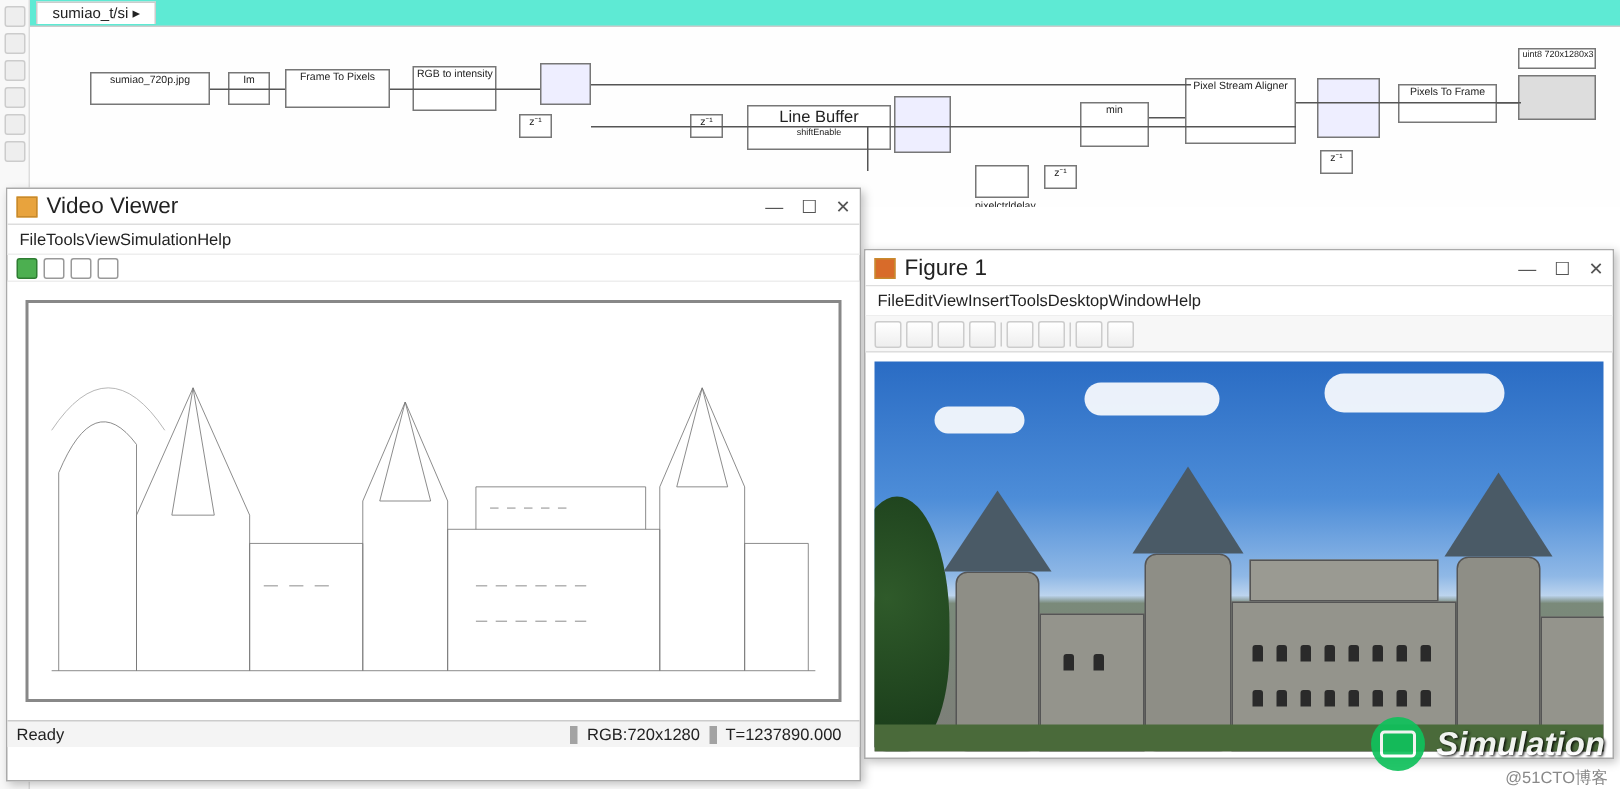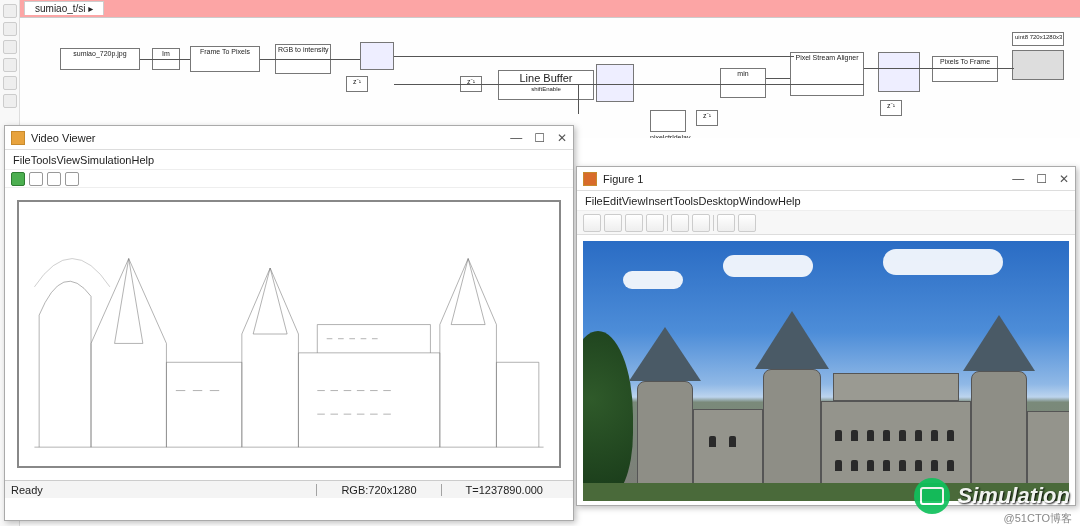--- a/index.html
+++ b/index.html
@@ -1,41 +1,41 @@
 <!DOCTYPE html>
 <html><head>
 <meta charset="utf-8">
 <style>
 *{box-sizing:border-box;margin:0;padding:0;font-family:"Segoe UI",Tahoma,sans-serif;font-size:11px;color:#222}
 body{background:#fff;width:1080px;height:526px;overflow:hidden;position:relative}
 .main-toolbar{position:absolute;left:0;top:0;width:20px;height:526px;background:#f8f8f8;border-right:1px solid #ddd;padding-top:4px;display:flex;flex-direction:column;gap:4px;align-items:center}
 .main-toolbar .tb{width:14px;height:14px;background:#eee;border:1px solid #ccc;border-radius:2px}
-.tab-bar{position:absolute;left:20px;top:0;right:0;height:18px;background:#fca5a5;border-bottom:1px solid #ccc;padding-left:4px}
+.tab-bar{position:absolute;left:20px;top:0;right:0;height:18px;background:#5eead4;border-bottom:1px solid #ccc;padding-left:4px}
 .tab{display:inline-block;background:#fff;border:1px solid #ccc;border-bottom:none;padding:1px 10px;font-size:10px;margin-top:1px}
 .canvas{position:absolute;left:20px;top:18px;right:0;height:120px;background:#fefefe;overflow:hidden}
 .blk{position:absolute;background:#fff;border:1px solid #777;font-size:7px;text-align:center;padding:1px 2px;line-height:1.2;white-space:nowrap}
 .wire{position:absolute;background:#555;height:1px}
 .window{position:absolute;background:#fff;border:1px solid #aaa;box-shadow:2px 2px 6px rgba(0,0,0,.25)}
 .titlebar{height:24px;background:#fff;border-bottom:1px solid #ddd;display:flex;align-items:center;padding:0 6px;justify-content:space-between}
 .titlebar .winicon{width:14px;height:14px;background:#e8a33d;border:1px solid #c78a2d;margin-right:6px}
-.titlebar .title{flex:1;font-size:11px}
+.titlebar .title{flex:1;font-size:15px}
 .winbtns{display:flex;gap:12px}
 .winbtns span{font-size:12px;color:#555;cursor:default}
 .menubar{height:20px;background:#fff;border-bottom:1px solid #eee;display:flex;padding:0 8px;align-items:center}
 .menubar span{font-size:11px}
 .iconbar{height:24px;background:#f7f7f7;border-bottom:1px solid #ddd;display:flex;align-items:center;gap:3px;padding:0 6px}
 .iconbar .ib{width:18px;height:18px;border:1px solid #ccc;border-radius:2px;background:linear-gradient(#fff,#eee)}
 .play-row{height:18px;display:flex;align-items:center;gap:4px;padding:0 6px;border-bottom:1px solid #eee}
 .play-row .pb{width:14px;height:14px;border:1px solid #999;border-radius:2px}
 .play-row .pb.green{background:#4caf50;border-color:#2e7d32}
 .viewer-body{background:#fff;padding:12px;display:flex;justify-content:center;align-items:center}
 .sketch{width:100%;height:100%;border:2px solid #888;background:#fff;position:relative}
 .sketch svg{width:100%;height:100%}
 .statusbar{height:18px;border-top:1px solid #ccc;background:#f4f4f4;display:flex;align-items:center;font-size:10px;padding:0 6px;justify-content:space-between}
-.statusbar .cell{border-left:1px solid #a3a3a3;padding:0 24px}
+.statusbar .cell{border-left:5px solid #a3a3a3;padding:0 6px}
 .photo{width:100%;height:100%;background:linear-gradient(180deg,#2a6cc4 0%,#4d8dd8 35%,#8fb8e6 55%,#bcd4ee 60%,#7a8a7a 62%,#7d7d78 100%);position:relative;overflow:hidden}
 .castle{position:absolute;left:0;right:0;bottom:0;height:62%}
 .tower{position:absolute;bottom:0;background:#8e8e86;border:1px solid #555}
 .cone{position:absolute;width:0;height:0;border-style:solid}
 .wall{position:absolute;bottom:0;background:#94948c;border:1px solid #555}
 .win{position:absolute;width:7px;height:11px;background:#2a2a2a;border-radius:2px 2px 0 0}
 .tree{position:absolute;bottom:0;width:70px;height:170px;background:radial-gradient(circle at 40% 40%,#2f5a2a,#173818);border-radius:50% 50% 40% 40%}
 .cloud{position:absolute;background:#fff;border-radius:20px;opacity:.9}
 .watermark{position:absolute;right:10px;bottom:12px;display:flex;align-items:center;gap:8px;opacity:.92}
 .watermark .logo{width:36px;height:36px;border-radius:50%;background:#10c15c;display:flex;align-items:center;justify-content:center}

